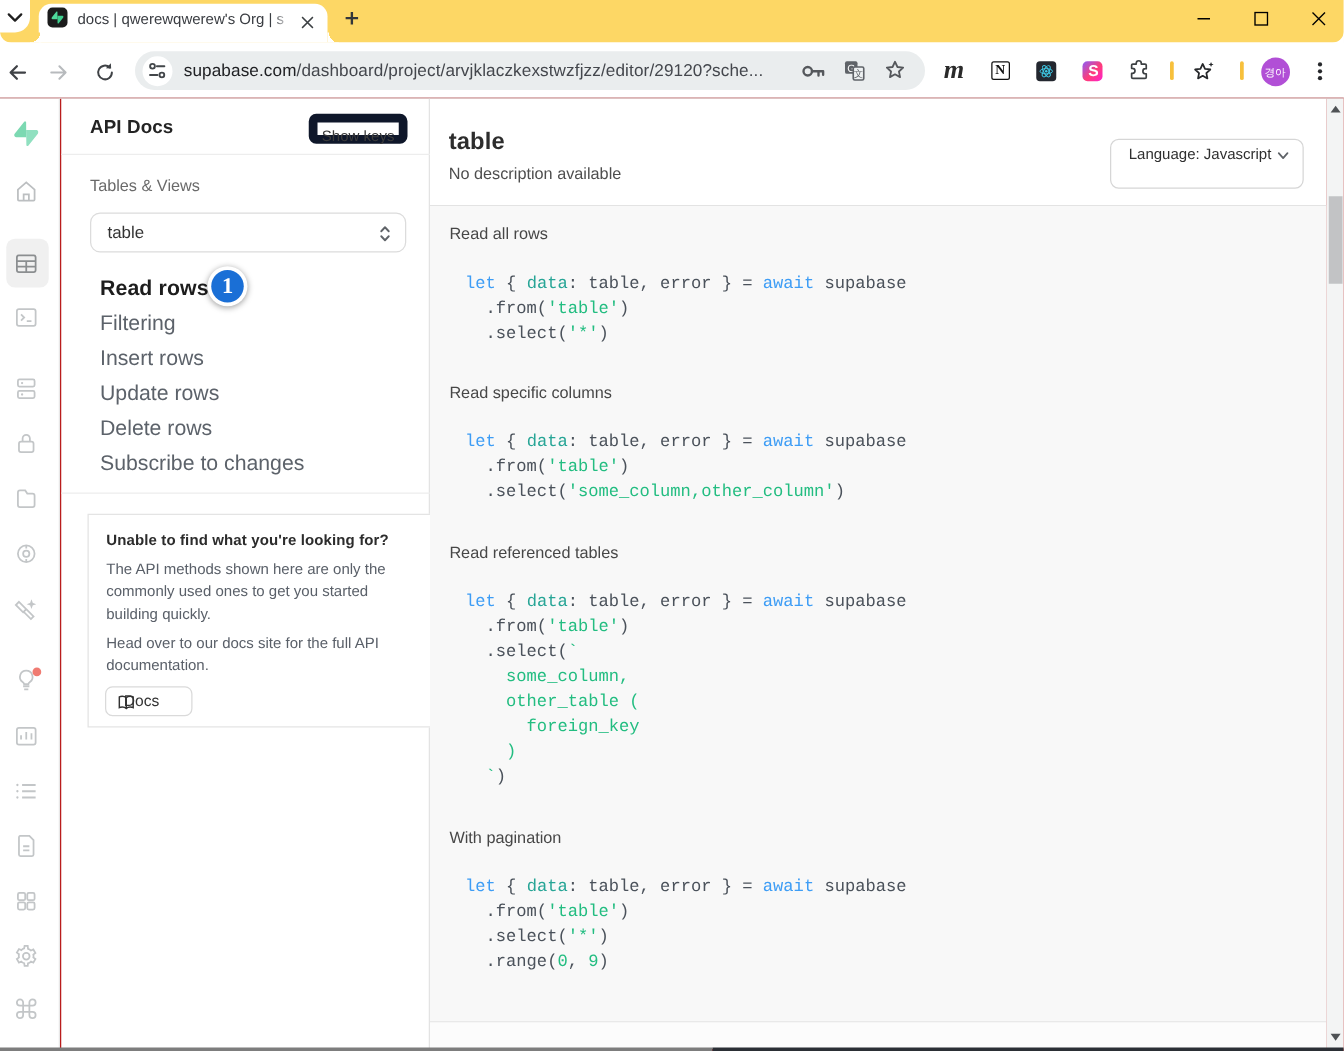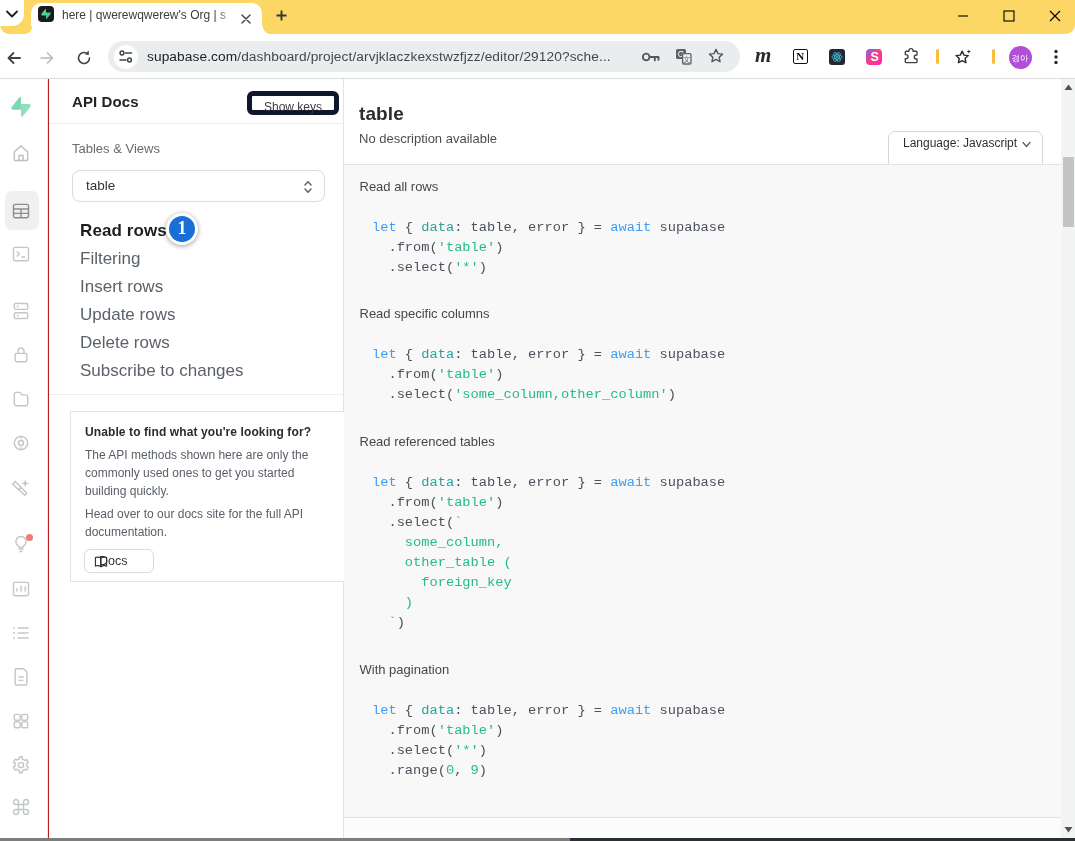--- a/index.html
+++ b/index.html
@@ -29,21 +29,21 @@
   #url .path { color:#44474d; }
 
   
   #app { left:0; top:78px; width:1075px; height:763px; background:#b91c1c; border-top:1px solid #dcdcdd; }
   #rail { left:0; top:0; width:48px; height:760px; background:#fff; border-right:1px solid #e7e7e7; }
   #railhl { left:5px; top:112px; width:34px; height:39px; background:#f0f0f0; border-radius:7px; }
   .ricon { position:absolute; left:11px; width:20px; height:20px; }
 
   #panel { left:49px; top:0; width:295px; height:760px; background:#fff; border-right:1px solid #e3e3e3; }
   #apidocs { left:23px; top:14px; font-size:15px; font-weight:700; color:#232323; letter-spacing:0.1px; }
-  #showkeys { left:198px; top:12px; width:92px; height:24px; border:5px solid #0f172a; border-radius:6px; background:#fff; font-size:12px; color:#3b3b3b; text-align:center; line-height:22px; }
+  #showkeys { left:198px; top:12px; width:79px; height:24px; border:7px solid #0f172a; border-radius:6px; background:#fff; font-size:12px; color:#3b3b3b; text-align:center; line-height:22px; }
   .hdiv { background:#ededed; height:1px; }
   #tv { left:23px; top:62px; font-size:13px; color:#6a6a6a; }
   #select { left:23px; top:91px; width:253px; height:32px; border:1px solid #dcdcdc; border-radius:8px; background:#fff; }
   #select span { position:absolute; left:13px; top:7px; font-size:13.5px; color:#333; }
   #select svg { position:absolute; right:11px; top:8px; }
   .mitem { position:absolute; left:31px; font-size:17px; color:#5c626a; }
   .mactive { color:#1d1d1d; font-weight:700; letter-spacing:0.1px;}
 
   #badge { left:117px; top:134px; width:32px; height:32px; border-radius:50%; background:#fff; box-shadow:0 1px 5px rgba(0,0,0,.4); }
   #badge i { position:absolute; left:3px; top:3px; width:26px; height:26px; border-radius:50%; background:#1a6fd6; font-style:normal; color:#fff; font-weight:700; font-size:18px; text-align:center; line-height:25px; font-family:"Liberation Serif",serif; }
@@ -52,21 +52,21 @@
   #card h4 { position:absolute; left:14px; top:13px; font-size:12px; color:#2c2c2c; letter-spacing:0.1px; }
   .cp { position:absolute; left:14px; width:232px; font-size:12px; line-height:18.2px; color:#5a6069; }
   #docsbtn { position:absolute; left:13px; top:137px; width:70px; height:24px; border:1px solid #dadada; border-radius:6px; background:#fff; }
   #docsbtn svg { position:absolute; left:9px; top:5px; }
   #docsbtn span { position:absolute; left:14px; top:4px; font-size:12.5px; color:#333; }
 
   
   #main { left:344px; top:0; width:717px; height:760px; background:#fff; }
   #mh1 { left:15px; top:24px; font-size:19px; font-weight:700; color:#2d2d2d; letter-spacing:0.1px; }
   #mdesc { left:15px; top:52px; font-size:13px; color:#4e4e4e; }
-  #langbtn { left:544px; top:32px; width:155px; height:40px; border:1px solid #d6d6d6; border-radius:7px; background:#fff;margin-top:20px; }
+  #langbtn { left:544px; top:32px; width:155px; height:40px; border:1px solid #d6d6d6; border-radius:7px; background:#fff; }
   #langbtn span { position:absolute; left:14px; top:4px; font-size:12px; color:#2f2f2f; }
   #langbtn svg { position:absolute; right:10px; top:7px; }
   #scrollarea { left:0; top:86px; width:717px; height:652px; background:#f8f8f8; }
   .slabel { position:absolute; left:15.5px; font-size:13px; color:#474747; }
   .code { position:absolute; left:28px; font-family:"Liberation Mono",monospace; font-size:13.7px; line-height:20px; white-space:pre; color:#4b525b; }
   .kw { color:#3e9df5; } .prop { color:#27a596; } .str { color:#23bd81; }
   #botwhite { left:0; top:739px; width:717px; height:21px; background:#fcfcfc; }
 
   
   #vscroll { left:1061px; top:0; width:14px; height:760px; background:#f3f4f4; }
@@ -85,21 +85,21 @@
     <svg width="14" height="10" viewBox="0 0 14 10">
       <path d="M2 2.5 L7 7.5 L12 2.5" fill="none" stroke="#1f1f1f" stroke-width="1.8" stroke-linecap="round" stroke-linejoin="round"></path>
     </svg>
   </div>
   <div class="abs" id="favicon">
     <svg width="16" height="16" viewBox="0 0 109 113" style="position:absolute;left:3px;top:3px;width:10px;height:10px">
       <path d="M63.7 110.3c-2.9 3.6-8.7 1.6-8.7-3l-1-67.2h45.2c8.2 0 12.8 9.5 7.7 15.9L63.7 110.3z" fill="#3ecf8e"></path>
       <path d="M45.3 2.1c2.9-3.6 8.7-1.6 8.7 3l.4 67.2H9.8C1.6 72.3-3 62.8 2.1 56.4L45.3 2.1z" fill="#4fd99c"></path>
     </svg>
   </div>
-  <div class="abs" id="tabtitle">here | qwerewqwerew's Org | s</div>
+  <div class="abs" id="tabtitle">docs | qwerewqwerew's Org | s</div>
   <div class="abs" id="tabclose"><svg width="10" height="10" viewBox="0 0 10 10">
       <path d="M1 1 L9 9 M9 1 L1 9" stroke="#3c4043" stroke-width="1.35" stroke-linecap="round"></path>
     </svg></div>
   <div class="abs" id="newtab"><svg width="11" height="11" viewBox="0 0 11 11">
       <path d="M5.5 0.5 V10.5 M0.5 5.5 H10.5" stroke="#33363a" stroke-width="1.9"></path>
     </svg></div>
   <div class="abs winctl" style="left:957px"><svg width="12" height="12" viewBox="0 0 12 12">
       <path d="M1 6 H11" stroke="#000" stroke-width="1.1"></path>
     </svg></div>
   <div class="abs winctl" style="left:1003px"><svg width="12" height="12" viewBox="0 0 12 12">

